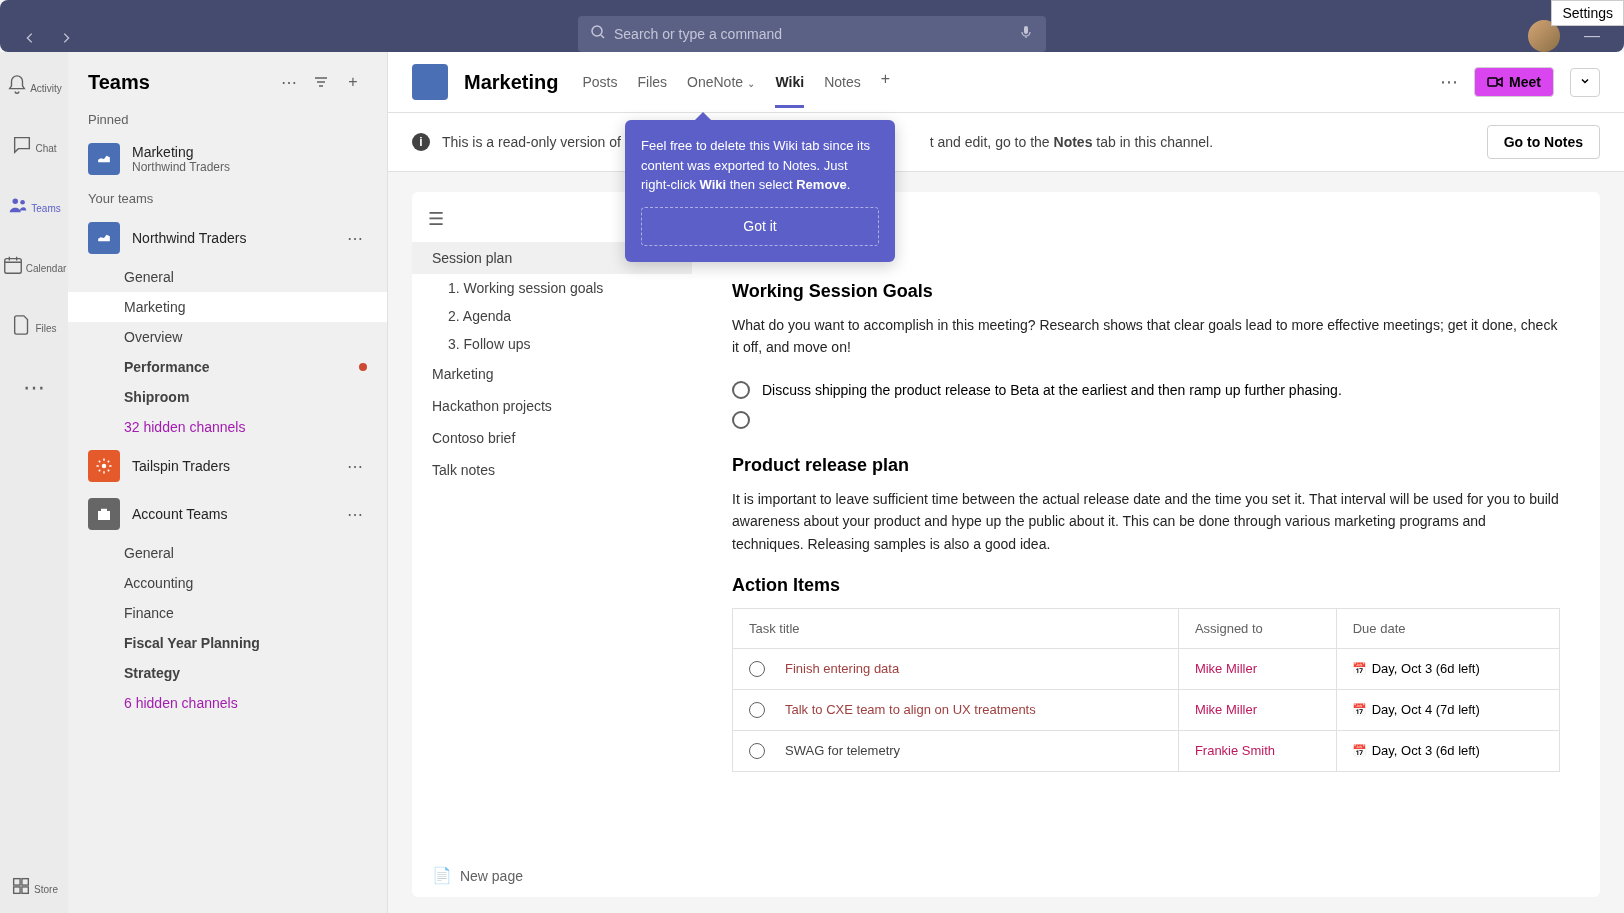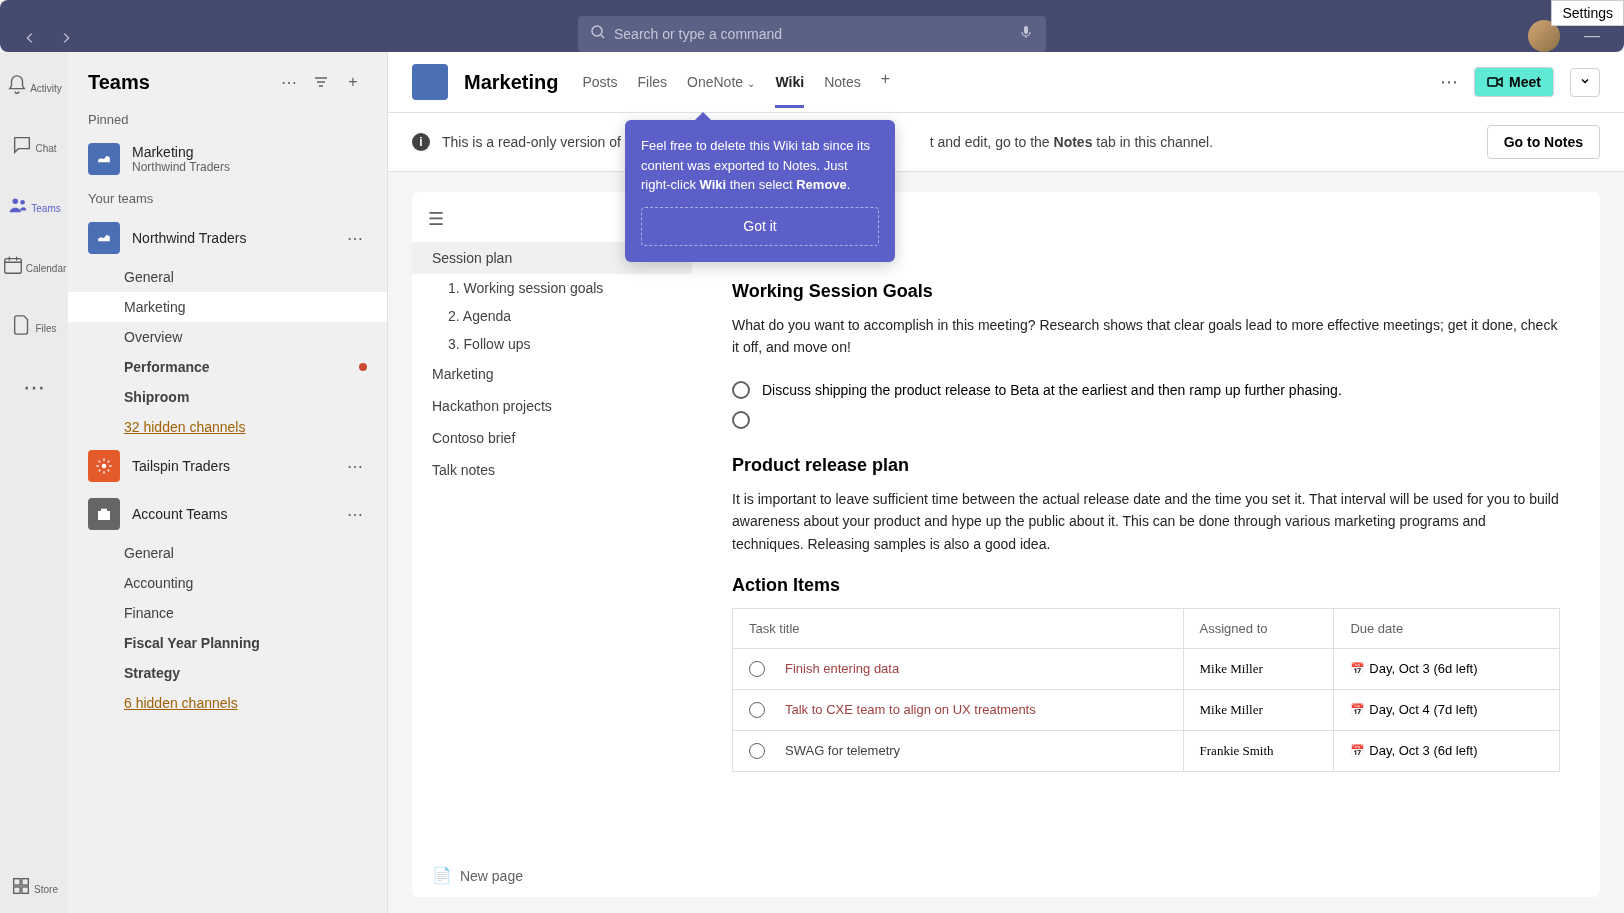--- a/index.html
+++ b/index.html
@@ -43,39 +43,39 @@
     .team-avatar.orange { background: #e55a2b; }
     .team-avatar.gray { background: #666; }
     .team-info { flex: 1; }
     .team-name { font-size: 14px; color: #242424; }
     .team-sub { font-size: 12px; color: #616161; }
     .team-more { color: #616161; padding: 4px; }
     
     .channel-item { padding: 7px 20px 7px 56px; font-size: 14px; color: #424242; cursor: pointer; display: flex; align-items: center; position: relative; }
     .channel-item.active { background: #fff; }
     .channel-item.bold { font-weight: 600; }
-    .channel-item.link { color: #a16207; text-decoration: underline; }
+    .channel-item.link { color: #a21caf; }
     .channel-dot { width: 8px; height: 8px; border-radius: 50%; background: #cc4a31; margin-left: auto; }
     
     
     .content { flex: 1; display: flex; flex-direction: column; background: #f5f5f5; }
     
     
     .channel-header { display: flex; align-items: center; padding: 12px 24px; background: #fff; border-bottom: 1px solid #e0e0e0; gap: 16px; }
     .channel-avatar { width: 36px; height: 36px; border-radius: 4px; background: #4a6fb5; }
     .channel-title { font-size: 20px; font-weight: 700; }
     .tabs { display: flex; gap: 20px; margin-left: 8px; }
     .tab { font-size: 14px; color: #616161; cursor: pointer; padding: 4px 0; position: relative; }
     .tab.active { color: #242424; font-weight: 600; }
     .tab.active::after { content: ''; position: absolute; bottom: -14px; left: 0; right: 0; height: 3px; background: #5b5fc7; }
     .tab-dropdown::after { content: '⌄'; margin-left: 4px; font-size: 10px; }
     .tab-add { color: #616161; font-size: 16px; cursor: pointer; }
     .header-spacer { flex: 1; }
     .header-more { color: #616161; cursor: pointer; font-size: 18px; }
-    .meet-btn { display: flex; align-items: center; gap: 6px; border: 1px solid #d1d1d1; border-radius: 4px; padding: 6px 12px; font-size: 14px; font-weight: 600; cursor: pointer; background: #5eead4; }
+    .meet-btn { display: flex; align-items: center; gap: 6px; border: 1px solid #d1d1d1; border-radius: 4px; padding: 6px 12px; font-size: 14px; font-weight: 600; cursor: pointer; background: #d946ef; }
     .meet-dropdown { border: 1px solid #d1d1d1; border-radius: 4px; padding: 6px 8px; cursor: pointer; background: #fff; }
     
     
     .info-banner { display: flex; align-items: center; padding: 12px 24px; background: #fff; border-bottom: 1px solid #e0e0e0; gap: 12px; font-size: 14px; color: #424242; }
     .info-icon { width: 18px; height: 18px; border-radius: 50%; background: #424242; color: #fff; display: flex; align-items: center; justify-content: center; font-size: 12px; font-weight: bold; flex-shrink: 0; }
     .info-text { flex: 1; }
     .goto-notes-btn { border: 1px solid #d1d1d1; border-radius: 4px; padding: 8px 16px; font-size: 14px; font-weight: 600; cursor: pointer; background: #fff; }
     
     
     .wiki-area { flex: 1; display: flex; overflow: hidden; padding: 20px 24px; gap: 0; }
@@ -98,21 +98,21 @@
     .check-circle { width: 18px; height: 18px; border: 2px solid #616161; border-radius: 50%; flex-shrink: 0; }
     
     
     .action-table { width: 100%; border-collapse: collapse; margin-top: 12px; border: 1px solid #e0e0e0; }
     .action-table th { text-align: left; padding: 12px 16px; font-size: 13px; font-weight: 400; color: #616161; border-bottom: 1px solid #e0e0e0; border-right: 1px solid #e0e0e0; }
     .action-table td { padding: 12px 16px; font-size: 13px; border-bottom: 1px solid #e0e0e0; border-right: 1px solid #e0e0e0; vertical-align: middle; }
     .action-table td:last-child, .action-table th:last-child { border-right: none; }
     .task-cell { display: flex; align-items: center; gap: 20px; }
     .task-circle { width: 16px; height: 16px; border: 1.5px solid #616161; border-radius: 50%; flex-shrink: 0; }
     .task-title { color: #a04040; }
-    .assignee-link { color: #000000; font-family: Liberation Serif, serif; }
+    .assignee-link { color: #be185d; }
     .due-cell { display: flex; align-items: center; gap: 4px; }
     .cal-icon { font-size: 12px; }
     
     
     .callout { position: absolute; top: 120px; left: 625px; width: 270px; background: #5b5fc7; color: #fff; border-radius: 6px; padding: 16px; font-size: 13px; line-height: 1.5; box-shadow: 0 4px 16px rgba(0,0,0,0.2); z-index: 100; }
     .callout::before { content: ''; position: absolute; top: -8px; left: 70px; border-left: 8px solid transparent; border-right: 8px solid transparent; border-bottom: 8px solid #5b5fc7; }
     .callout-text { margin-bottom: 12px; }
     .callout-btn { border: 1px dashed rgba(255,255,255,0.5); border-radius: 4px; padding: 8px; text-align: center; cursor: pointer; font-size: 14px; }
   </style>
 </head>

